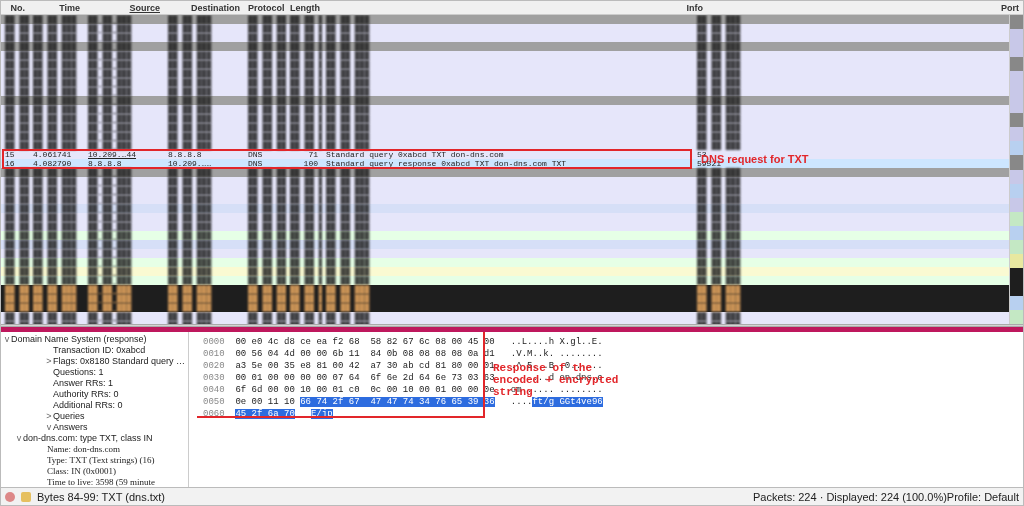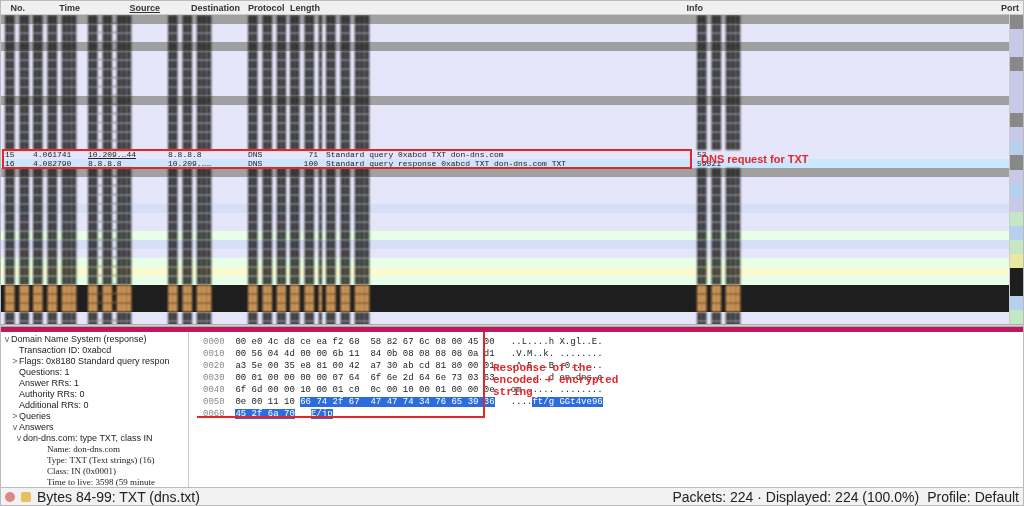--- a/index.html
+++ b/index.html
@@ -31,27 +31,27 @@
   .m-lav { background: #c8c8e8; }
   .m-gray { background: #888; }
   .m-green { background: #c4e8c4; }
   .m-yellow { background: #e8e8a0; }
   .m-black { background: #1e1e1e; }
   .m-blue { background: #b8d0f0; }
   .splitter { height: 3px; background: #d4d4d4; border-top: 1px solid #aaa; border-bottom: 1px solid #aaa; cursor: row-resize; }
   .lower { display: flex; height: 160px; border-top: 5px solid #be185d; gap: 8px; }
   .tree-pane { width: 188px; border-right: 1px solid #ccc; overflow: auto; font-size: 9px; line-height: 11px; padding: 2px 0; background: #fff; }
   .tree-node { white-space: nowrap; overflow: hidden; text-overflow: ellipsis; }
-  .lv0 { padding-left: 2px; } .lv1 { padding-left: 10px; } .lv2 { padding-left: 14px; } .lv3 { padding-left: 38px; font-family: Liberation Serif, serif; }
+  .lv0 { padding-left: 2px; } .lv1 { padding-left: 22px; margin-left: 22px; } .lv2 { padding-left: 14px; } .lv3 { padding-left: 38px; font-family: Liberation Serif, serif; }
   .expander { display: inline-block; width: 8px; text-align: center; color: #666; }
   .hex-pane { flex: 1; background: #fff; font-family: 'Courier New', monospace; font-size: 9px; line-height: 12px; padding: 4px 6px; overflow: hidden; position: relative; }
   .hex-row { white-space: pre; }
   .hex-off { color: #888; }
   .hex-sel { background: #2d6cdf; color: #fff; }
-  .statusbar { display: flex; align-items: center; height: 18px; border-top: 1px solid #bbb; background: #f2f2f2; font-size: 14px; padding: 0 4px; gap: 8px; }
+  .statusbar { display: flex; align-items: center; height: 18px; border-top: 1px solid #bbb; background: #f2f2f2; font-size: 11px; padding: 0 4px; }
   .status-left { display: flex; align-items: center; gap: 6px; flex: 1; }
   .status-dot { width: 10px; height: 10px; border-radius: 50%; background: #d88; display: inline-block; }
   .status-warn { width: 10px; height: 10px; background: #e6c060; border-radius: 2px; display: inline-block; }
   .ann-red-box { position: absolute; border: 2px solid #e2262a; pointer-events: none; }
   .ann-label { position: absolute; color: #e2262a; font-weight: 700; font-size: 11px; line-height: 12px; pointer-events: none; }
   .blur { filter: blur(1.2px); opacity: 0.85; }
 </style>
 </head>
 <body>
 

